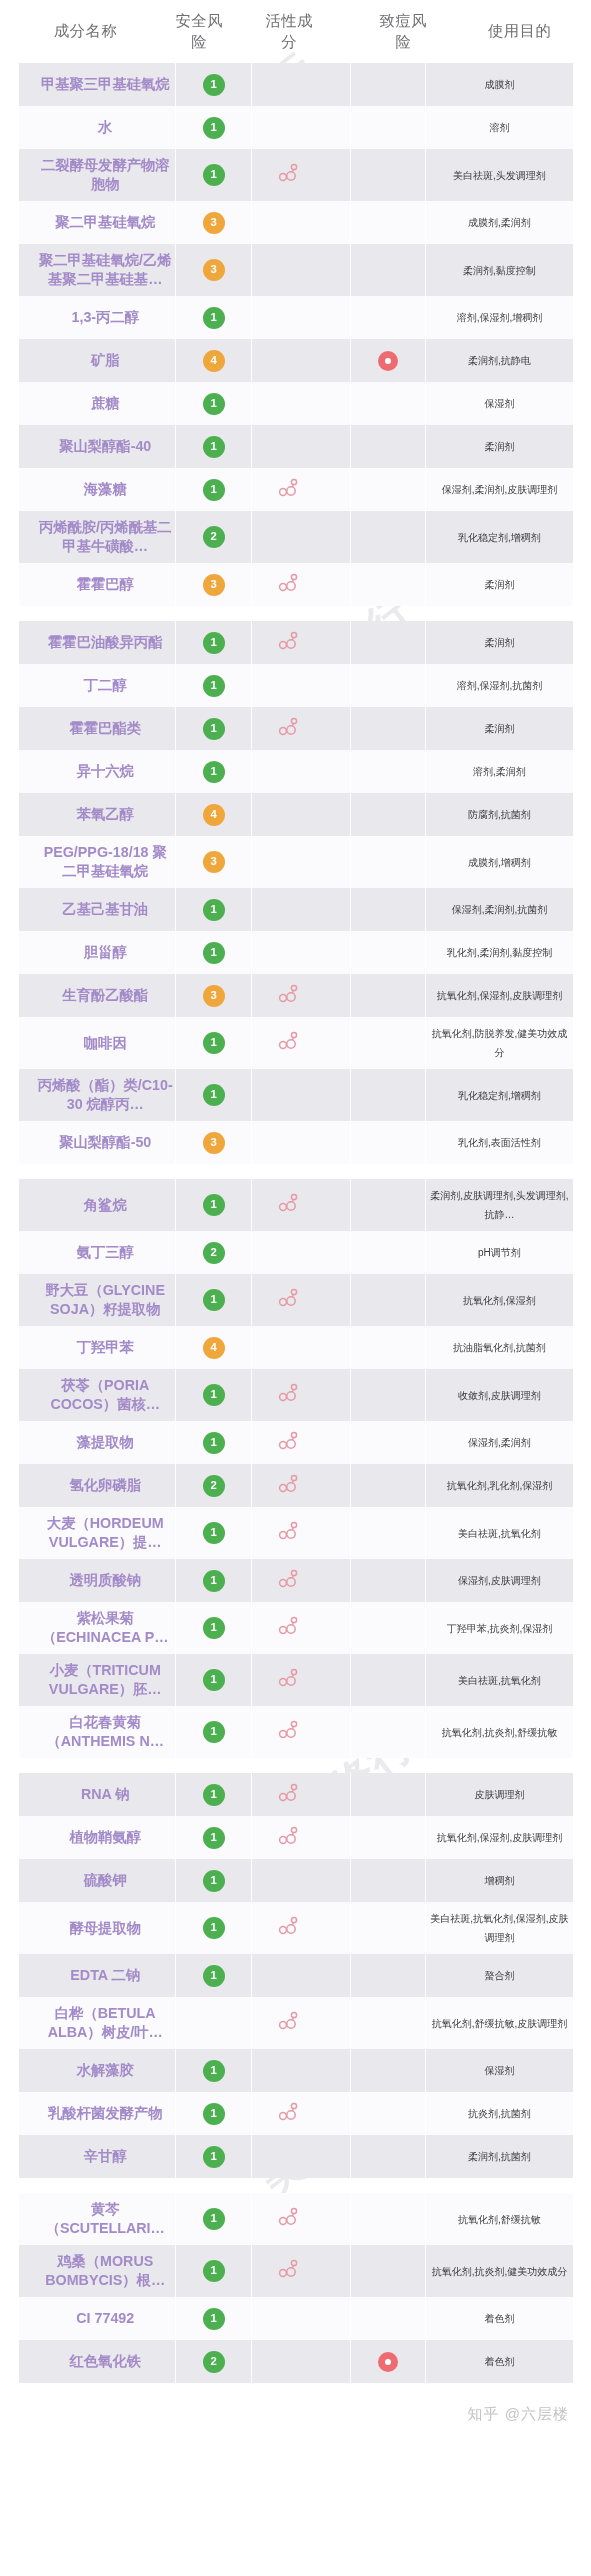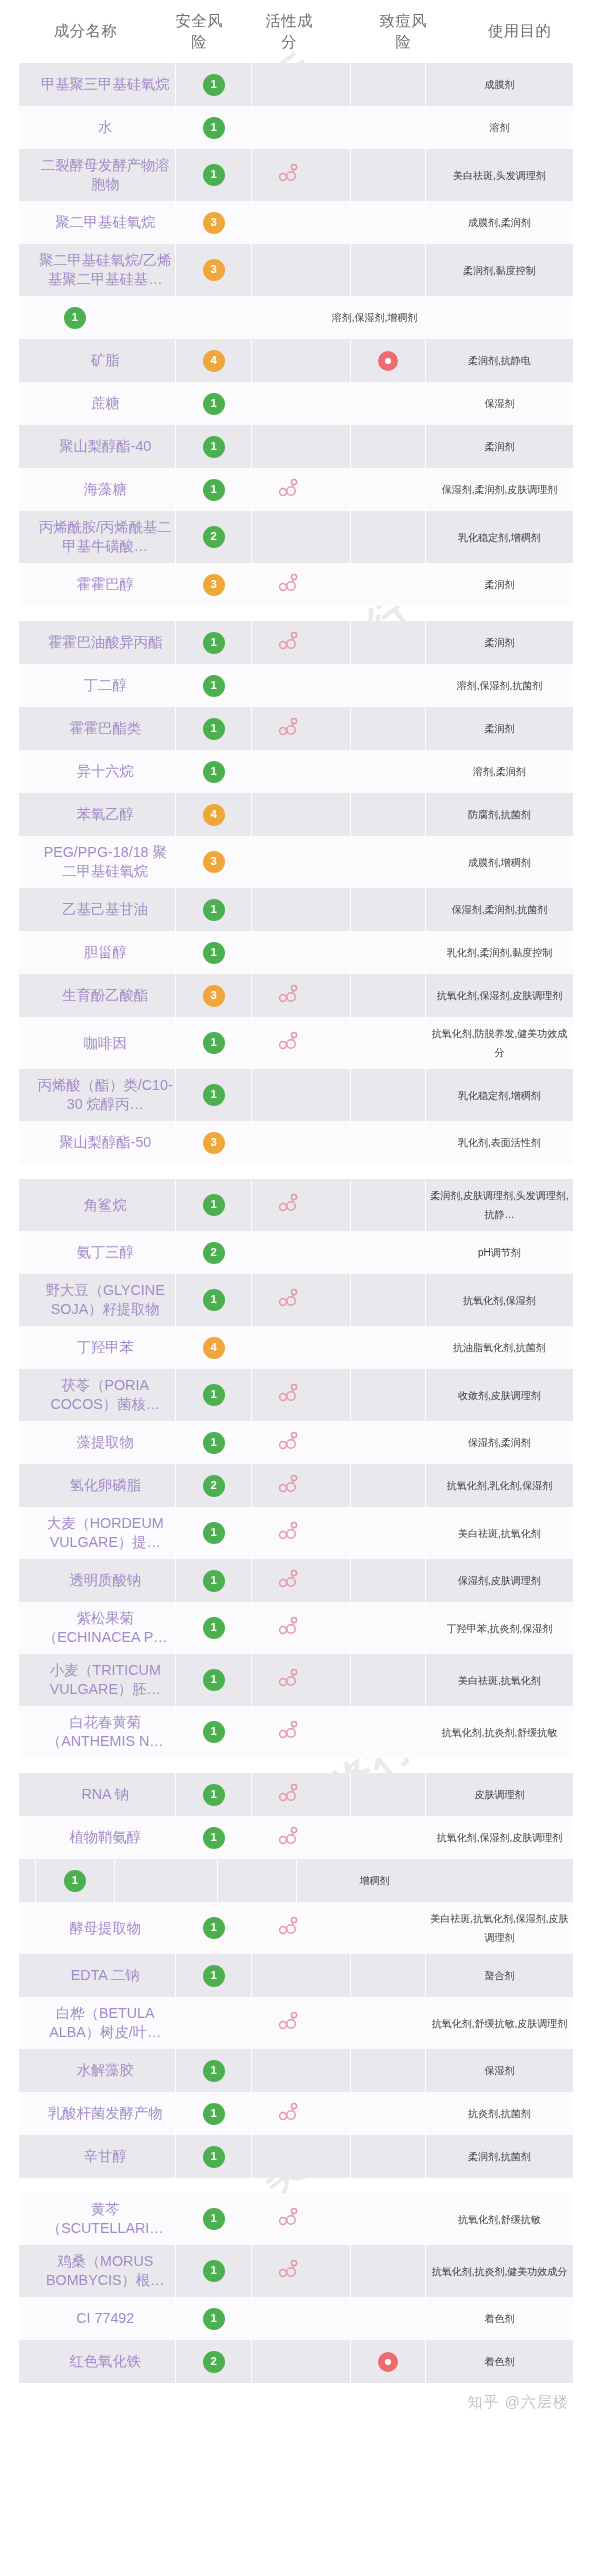--- a/index.html
+++ b/index.html
@@ -77,21 +77,21 @@
 
   .cell{
     display:flex;
     align-items:center;
     justify-content:center;
     box-sizing:border-box;
     padding:7px 2px;
     min-height:43px;
     border-left:1px solid rgba(255,255,255,.9);
   }
-  .cell.first{ border-left:none; }
+  .cell.first{ border-left:none;font-weight:bold; }
 
   .nm{
     color:#a38bc9;
     font-size:14.3px;
     line-height:19px;
     text-align:center;
     word-break:break-word;
   }
   .use{
     color:#3a3a3e;
@@ -123,21 +123,21 @@
   }
   .acnedot i{
     display:block;width:6px;height:6px;border-radius:50%;
     background:#ffffff;
   }
 
   .footer{
     position:relative;
     z-index:3;
     width:554px;
-    margin:4px auto;
+    margin:16px auto;
     text-align:right;
     padding:6px 4px 18px 0;
     box-sizing:border-box;
   }
   .footer span{
     color:#c3c3c8;
     font-size:15px;
     letter-spacing:1px;
   }
 </style>
@@ -242,20 +242,23 @@
             <div class="cell c-safe">
               <span class="badge o">3</span>
             </div>
             <div class="cell c-act"></div>
             <div class="cell c-acne"></div>
             <div class="cell c-use">
               <div class="use">柔润剂,黏度控制</div>
             </div>
           </div>
           <div class="row">
+            <div class="cell first c-name">
+              <div class="nm">1,3-丙二醇</div>
+            </div>
             <div class="cell c-safe">
               <span class="badge g">1</span>
             </div>
             <div class="cell c-act"></div>
             <div class="cell c-acne"></div>
             <div class="cell c-use">
               <div class="use">溶剂,保湿剂,增稠剂</div>
             </div>
           </div>
           <div class="row alt">
@@ -822,20 +825,23 @@
                   <line x1="8" y1="13.6" x2="9" y2="13.3" stroke="#e59aa6" stroke-width="1.4"></line>
                   <line x1="14.4" y1="9" x2="15.3" y2="6.7" stroke="#e59aa6" stroke-width="1.4"></line>
                 </svg></span>
             </div>
             <div class="cell c-acne"></div>
             <div class="cell c-use">
               <div class="use">抗氧化剂,保湿剂,皮肤调理剂</div>
             </div>
           </div>
           <div class="row alt">
+            <div class="cell first c-name">
+              <div class="nm">硫酸钾</div>
+            </div>
             <div class="cell c-safe">
               <span class="badge g">1</span>
             </div>
             <div class="cell c-act"></div>
             <div class="cell c-acne"></div>
             <div class="cell c-use">
               <div class="use">增稠剂</div>
             </div>
           </div>
           <div class="row">

